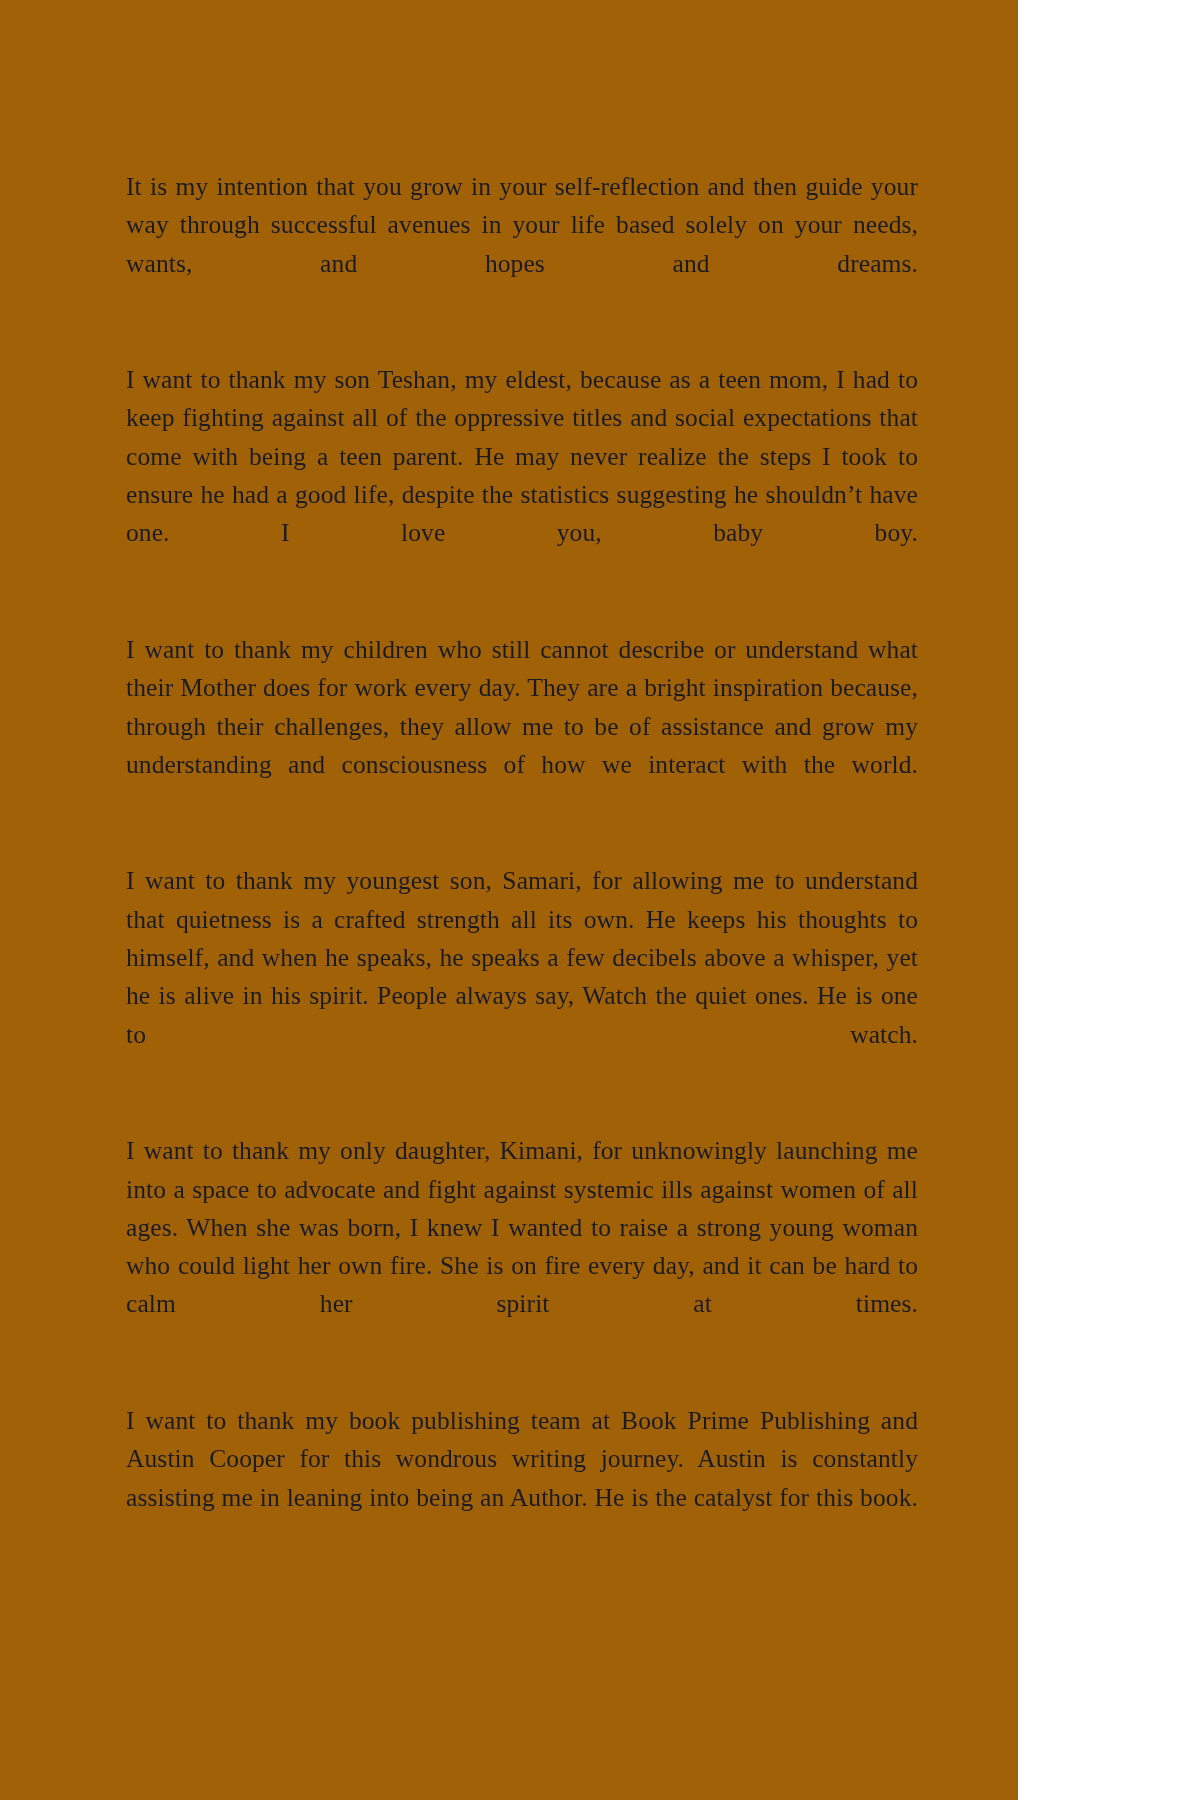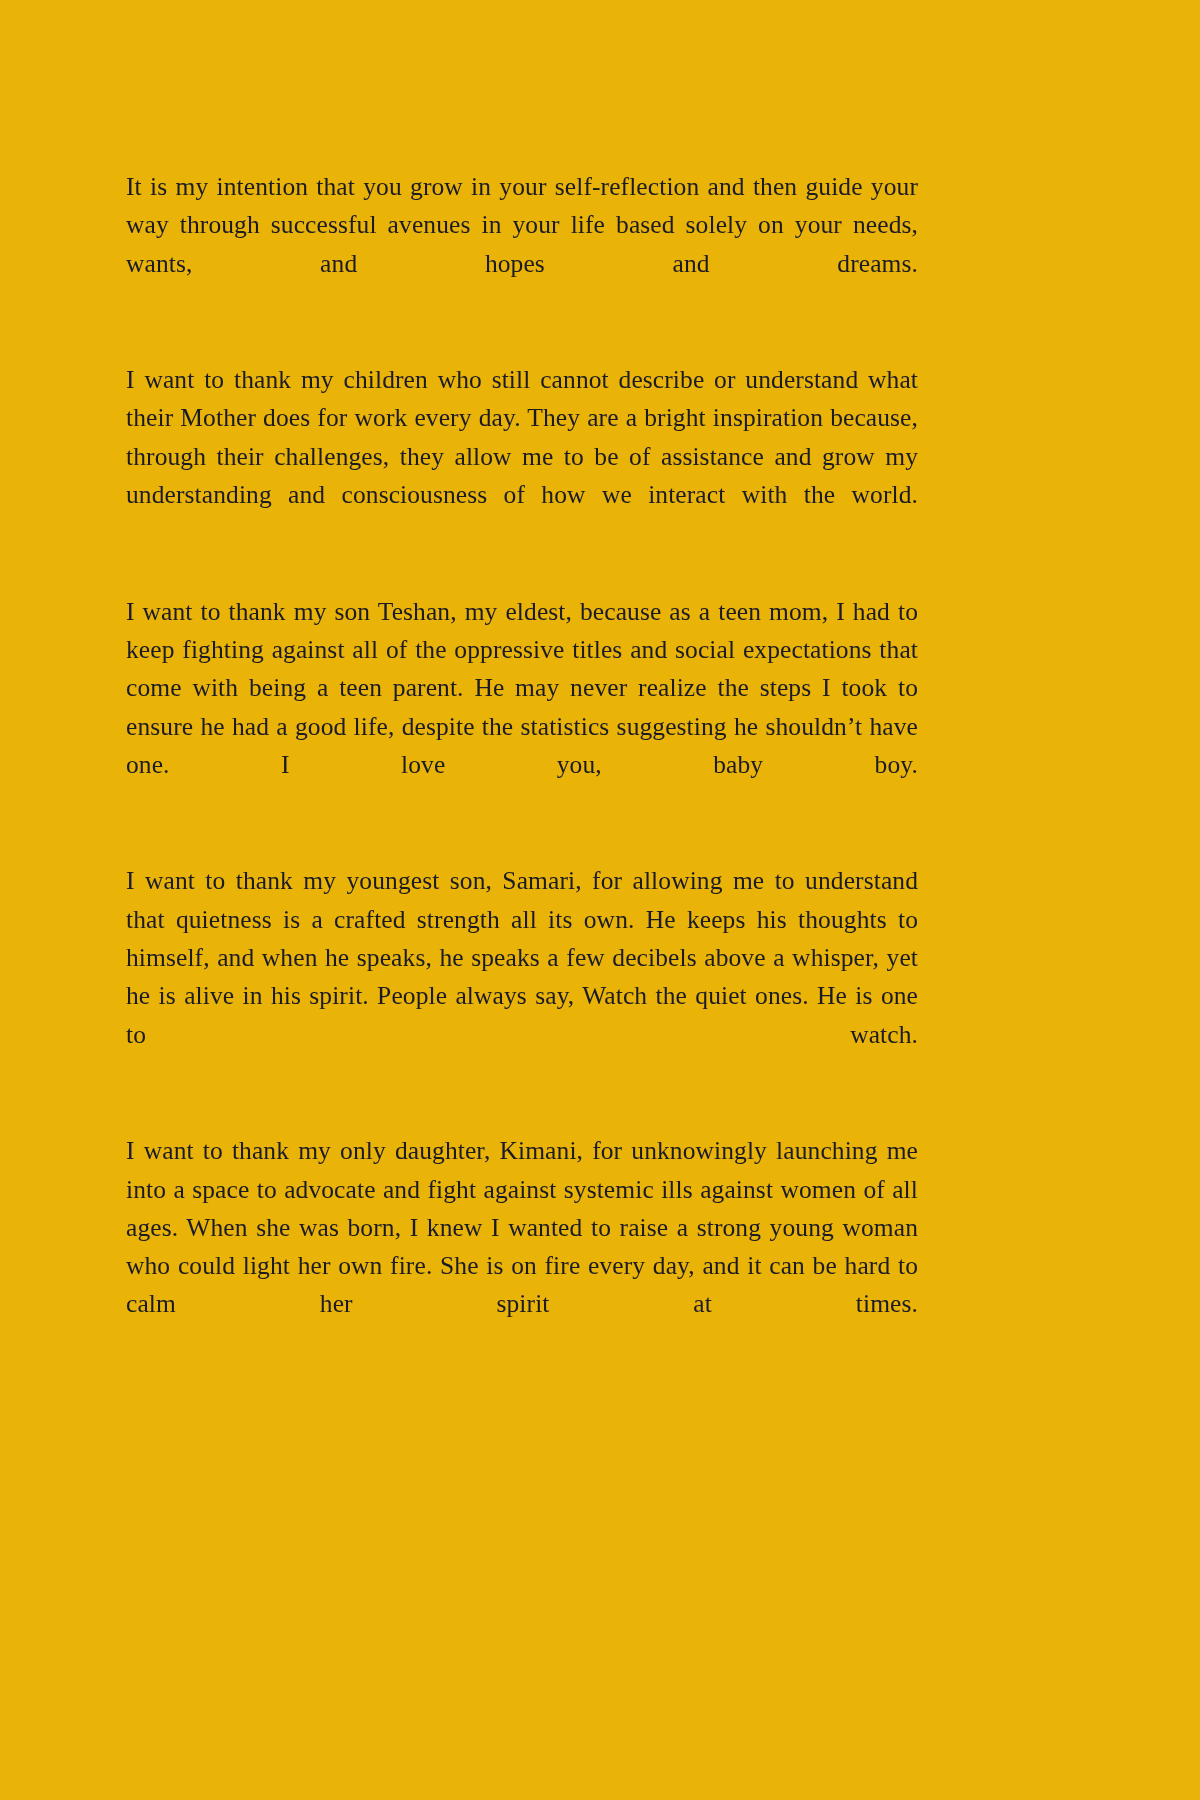--- a/index.html
+++ b/index.html
@@ -10,23 +10,23 @@
   }
   body {
     width: 1200px;
     height: 1800px;
     font-family: "Liberation Serif", "DejaVu Serif", serif;
     color: #1a1a24;
     -webkit-font-smoothing: antialiased;
   }
   .page {
     position: relative;
-    width: 1200px;
+    width: 1018px;
     height: 1800px;
-    background: #eab308;
+    background: #a16207;
     box-sizing: border-box;
   }
   .text-block {
     position: absolute;
     left: 126px;
     top: 168px;
     width: 792px;
   }
   .para {
     margin: 0 0 40px 0;
@@ -48,18 +48,19 @@
     display: inline-block;
     width: 100%;
   }
 </style>
 </head>
 <body>
 
 <div class="page">
   <div class="text-block">
     <p class="para">It is my intention that you grow in your self-reflection and then guide your way through successful avenues in your life based solely on your needs, wants, and hopes and dreams.</p>
+    <p class="para">I want to thank my son Teshan, my eldest, because as a teen mom, I had to keep fighting against all of the oppressive titles and social expectations that come with being a teen parent. He may never realize the steps I took to ensure he had a good life, despite the statistics suggesting he shouldn’t have one.  I love you, baby boy.</p>
     <p class="para">I want to thank my children who still cannot describe or understand what their Mother does for work every day. They are a bright inspiration because, through their challenges, they allow me to be of assistance and grow my understanding and consciousness of how we interact with the world.</p>
-    <p class="para">I want to thank my son Teshan, my eldest, because as a teen mom, I had to keep fighting against all of the oppressive titles and social expectations that come with being a teen parent. He may never realize the steps I took to ensure he had a good life, despite the statistics suggesting he shouldn’t have one.  I love you, baby boy.</p>
     <p class="para">I want to thank my youngest son, Samari, for allowing me to understand that quietness is a crafted strength all its own. He keeps his thoughts to himself, and when he speaks, he speaks a few decibels above a whisper, yet he is alive in his spirit. People always say, Watch the quiet ones. He is one to watch.</p>
     <p class="para">I want to thank my only daughter, Kimani, for unknowingly launching me into a space to advocate and fight against systemic ills against women of all ages. When she was born, I knew I wanted to raise a strong young woman who could light her own fire.  She is on fire every day, and it can be hard to calm her spirit at times.</p>
+    <p class="para">I want to thank my book publishing team at Book Prime Publishing and Austin Cooper for this wondrous writing journey. Austin is constantly assisting me in leaning into being an Author. He is the catalyst for this book.</p>
   </div>
 </div>
 
 </body></html>

